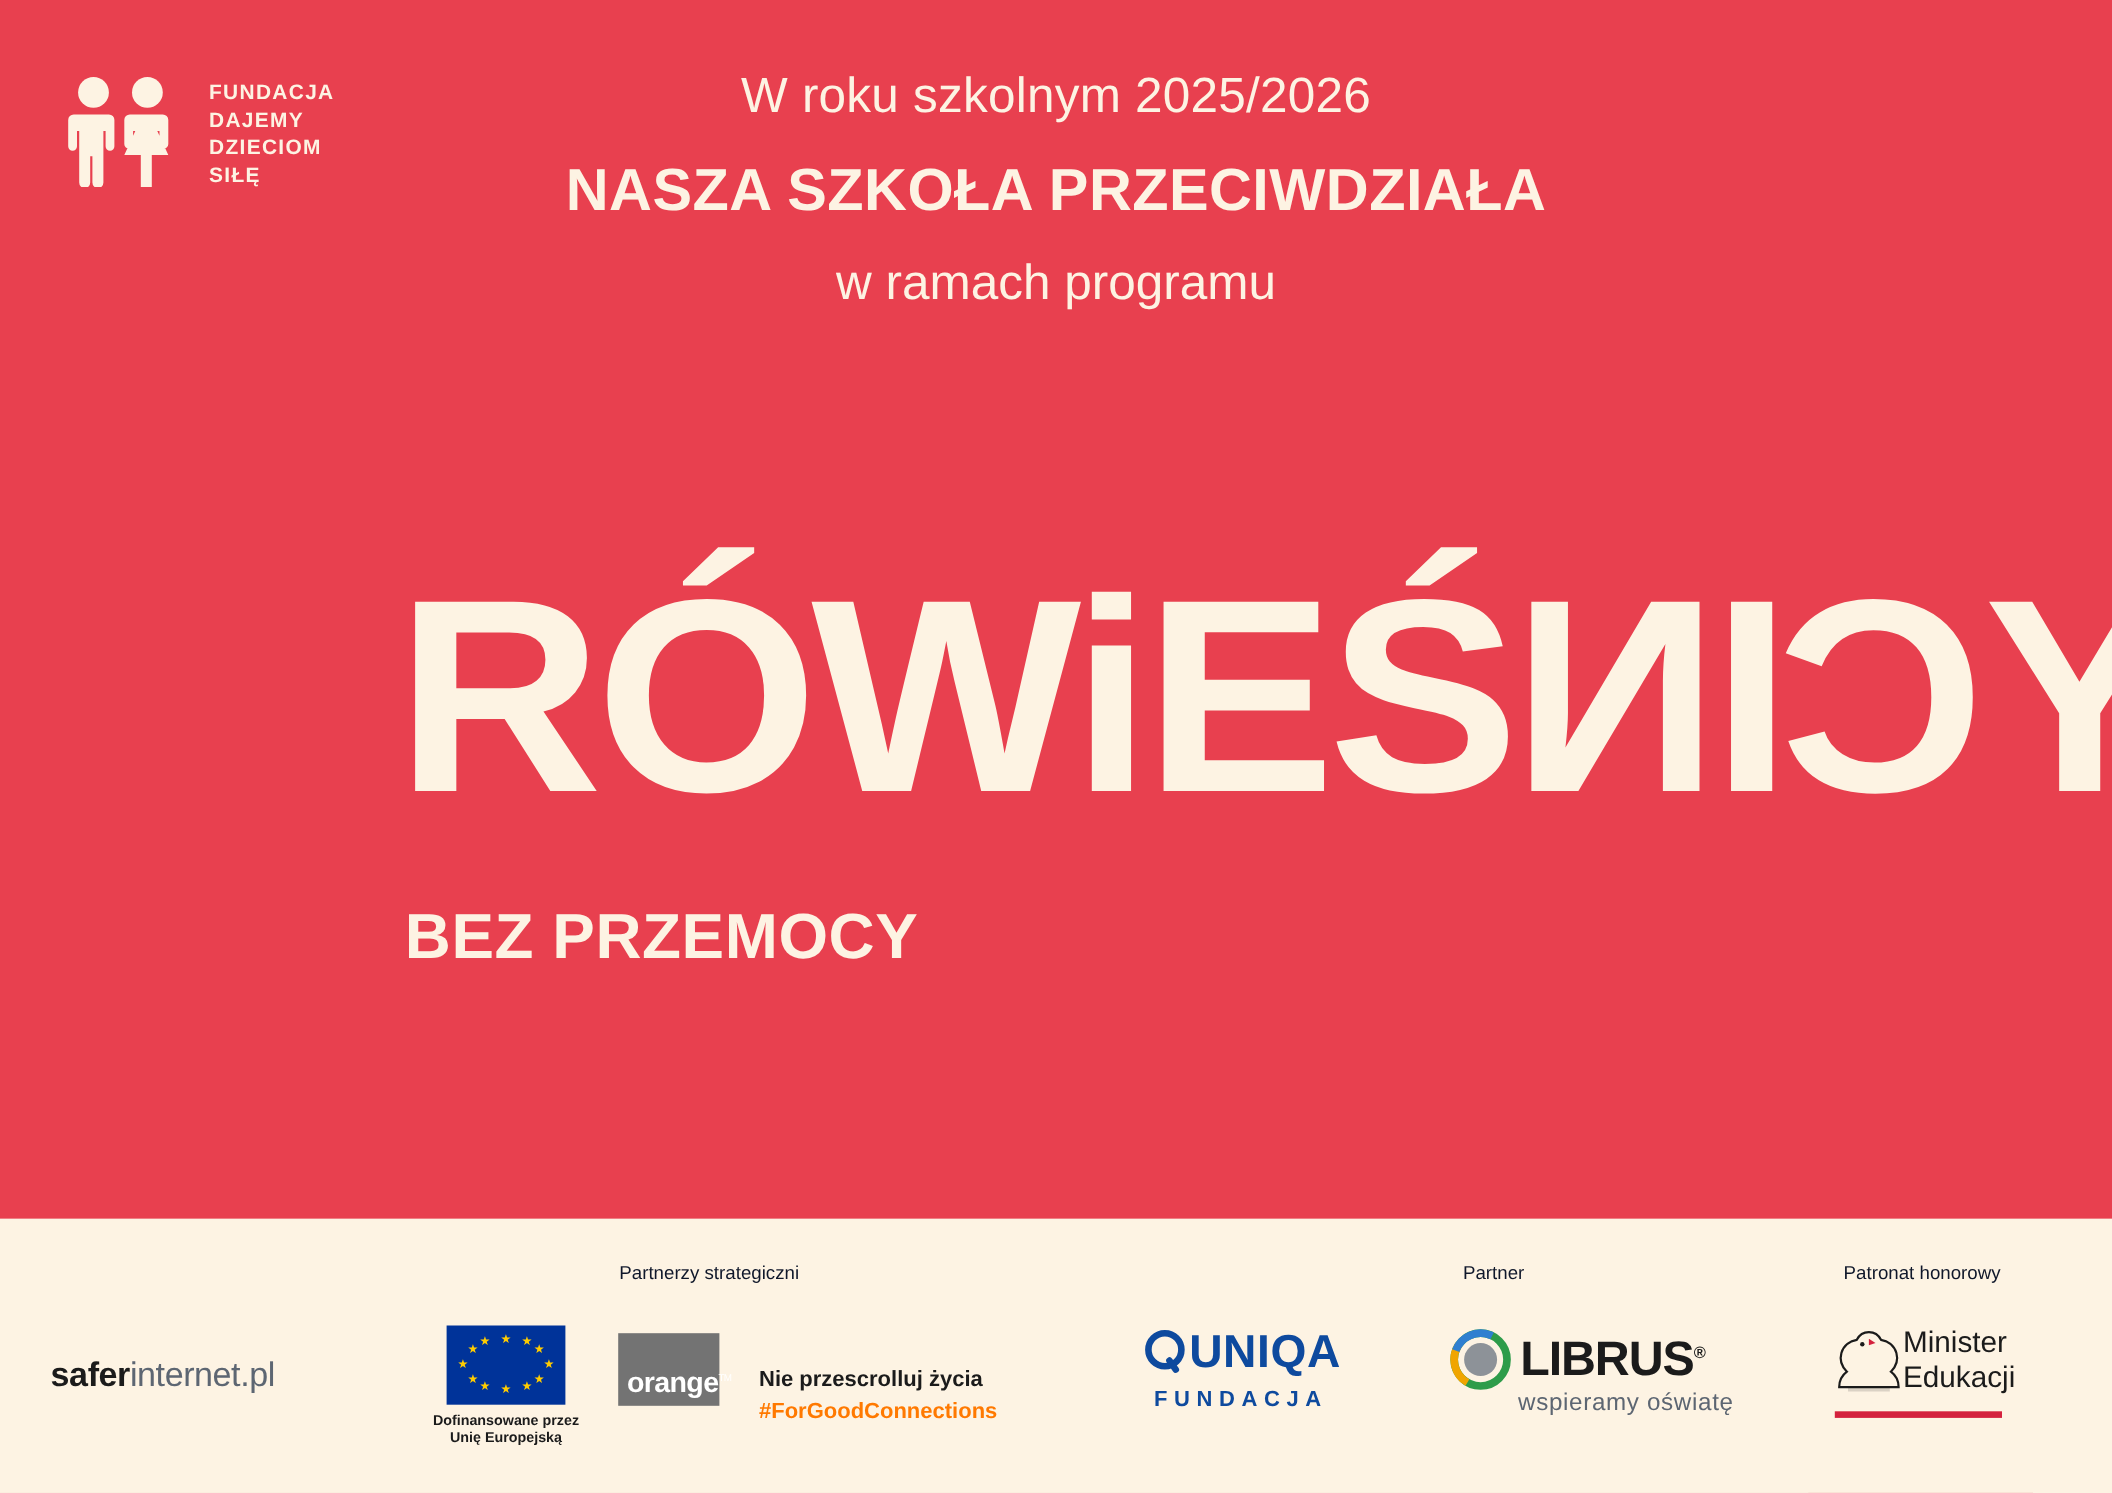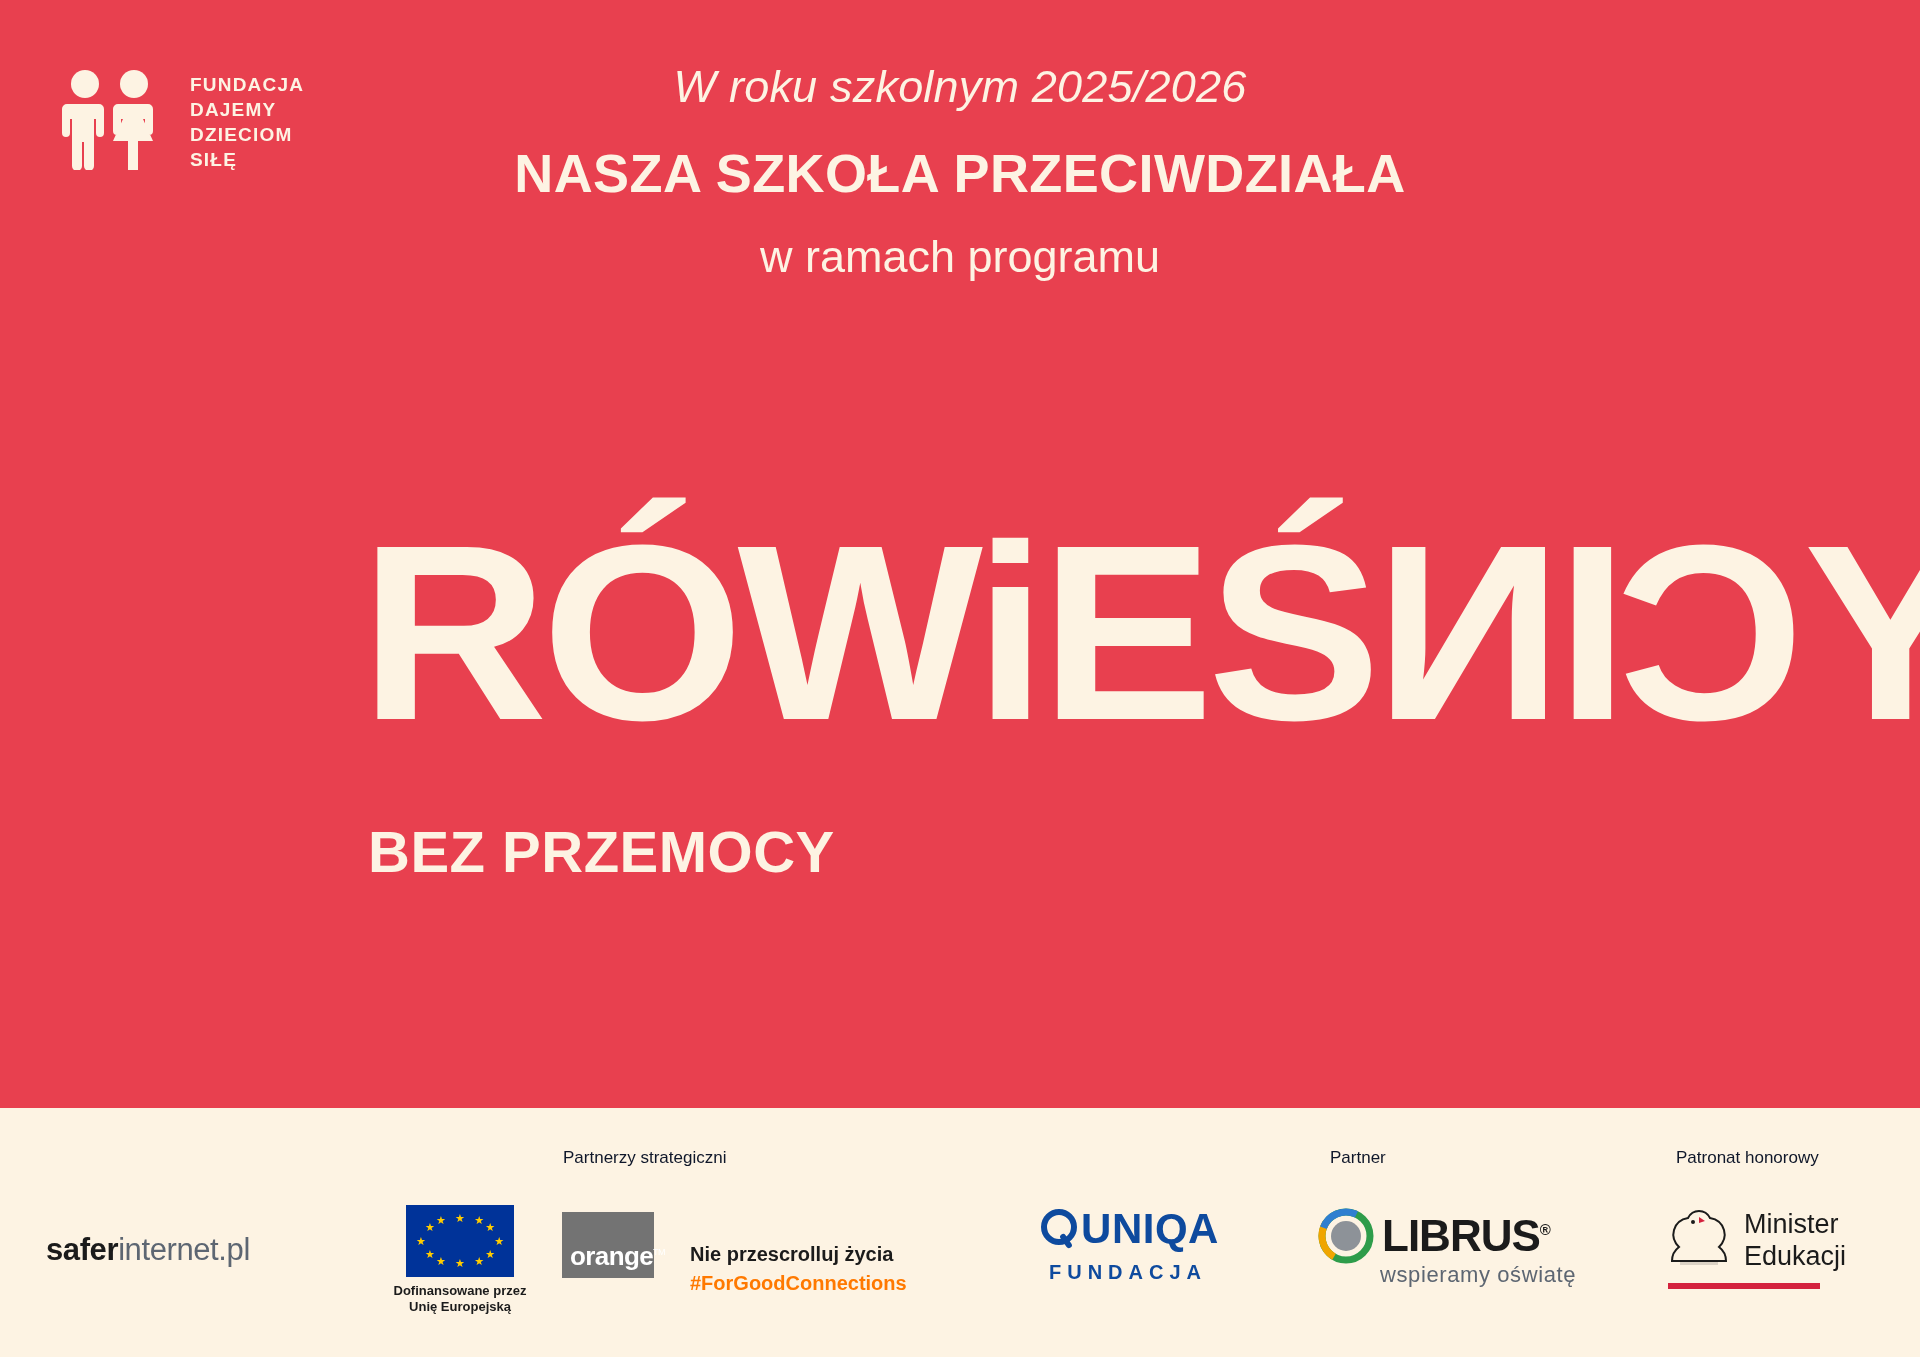--- a/index.html
+++ b/index.html
@@ -59,21 +59,20 @@
     top: 60px;
     width: 1920px;
     text-align: center;
     color: #fdf3e3;
   }
   .head-line-1 {
     font-size: 45px;
     font-weight: normal;
     letter-spacing: 0.2px;
     line-height: 1.2;
-    font-style: italic;
   }
   .head-line-2 {
     font-size: 54px;
     font-weight: bold;
     line-height: 1.17;
     margin-top: 28px;
     letter-spacing: 0.4px;
   }
   .head-line-3 {
     font-size: 45px;
@@ -229,21 +228,21 @@
   .librus-sub {
     margin-top: -2px;
     margin-left: 62px;
     font-size: 22px;
     color: #5d6672;
     letter-spacing: 0.6px;
   }
 
   
   .ministry { left: 1668px; top: 1205px; }
-  .ministry-row { display: flex; align-items: center; gap: 14px; }
+  .ministry-row { display: flex; align-items: flex-start; }
   .eagle { width: 62px; height: 72px; }
   .ministry-text {
     font-size: 27px;
     color: #1b1b1b;
     line-height: 1.18;
   }
   .ministry-bar {
     margin-top: 6px;
     width: 152px; height: 6px;
     background: #d4213d;

